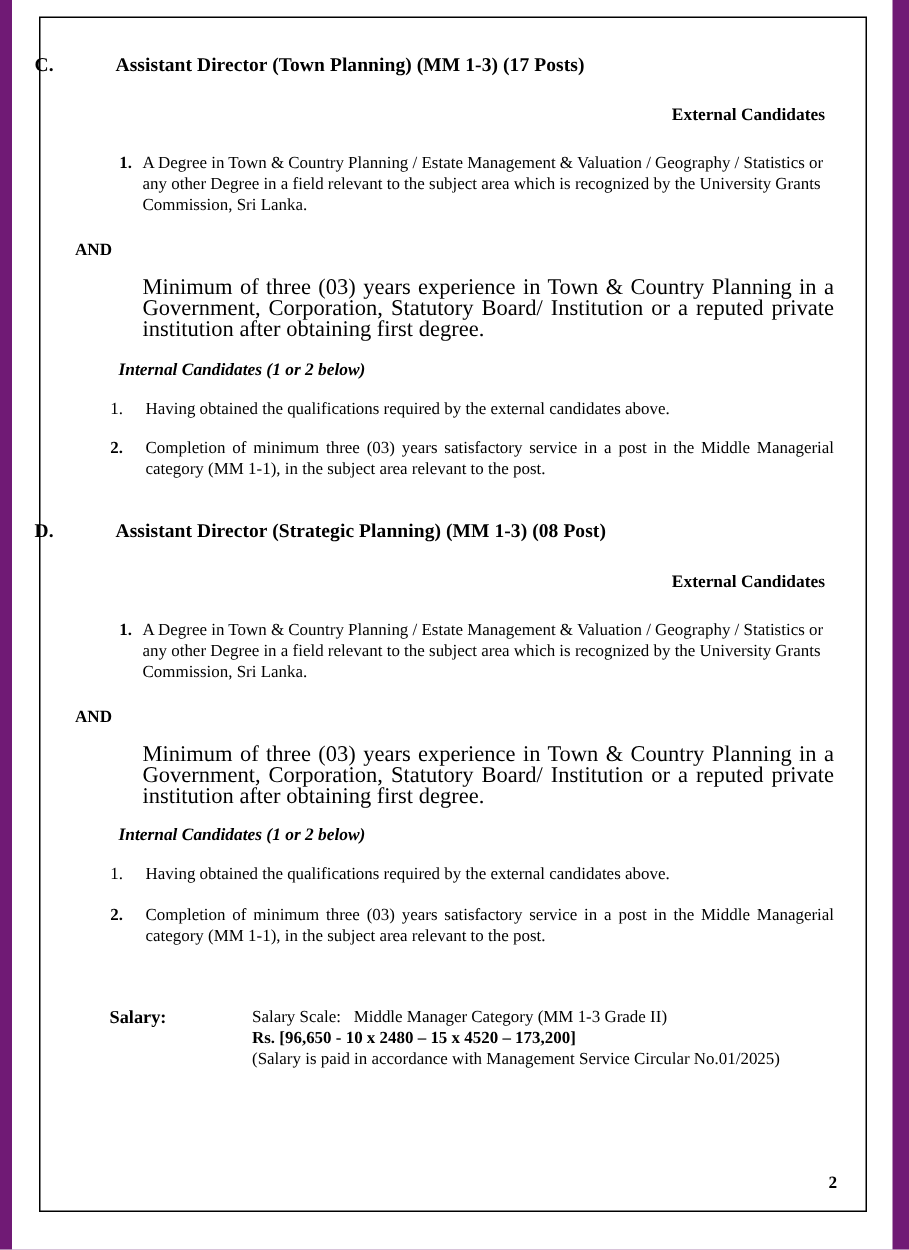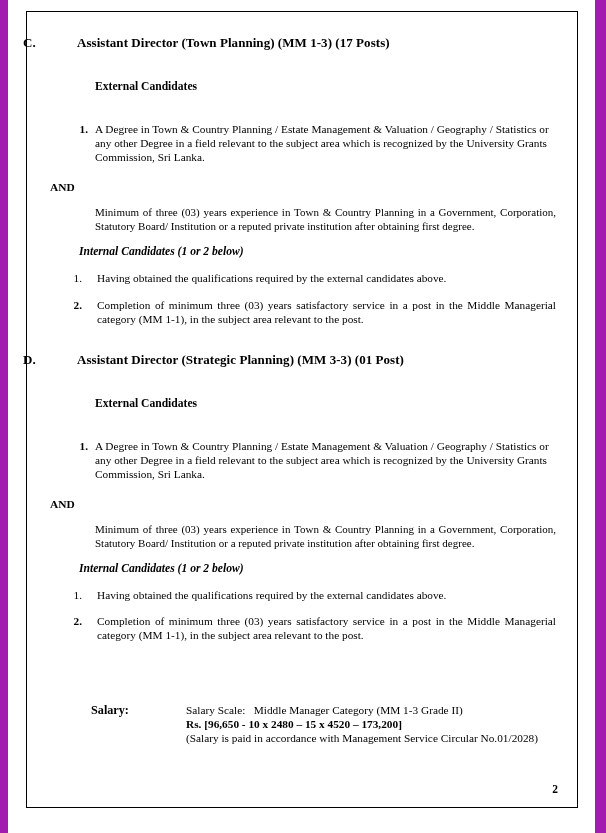--- a/index.html
+++ b/index.html
@@ -10,21 +10,21 @@
     width: 606px; height: 833px;
     background: #e4e4e4;
     font-family: "Liberation Serif", "DejaVu Serif", serif;
     color: #000;
     overflow: hidden;
   }
   #viewer {
     position: absolute;
     left: 0; top: 0;
     width: 606px; height: 833px;
-    background: #a21caf;
+    background: #701a75;
   }
   #paper-gap {
     position: absolute;
     left: 8px; top: 0;
     width: 587px; height: 833px;
     background: #ffffff;
   }
   #page {
     position: absolute;
     left: 26px; top: 11px;
@@ -47,22 +47,23 @@
     padding-left: 27px;
     text-indent: -27px;
     letter-spacing: 0.05px;
   }
   .sect-title .ltr { display: inline-block; width: 27px; }
 
   .cand-head {
     font-weight: bold;
     font-size: 11.6px;
     line-height: 14px;
-    margin: 16px;
+    margin: 6px;
     padding-left: 29px;
+    text-align: right;
   }
 
   ol.num-list {
     list-style: none;
     margin: 0; padding: 0;
   }
   ol.num-list li {
     position: relative;
     font-size: 11.3px;
     line-height: 14.1px;
@@ -83,21 +84,21 @@
   .and-line {
     text-align: left;
     font-weight: bold;
     font-size: 11.4px;
     line-height: 14px;
     margin: 0;
     padding-right: 40px;
   }
 
   .exp-para {
-    font-size: 11px;
+    font-size: 15px;
     line-height: 14.1px;
     text-align: justify;
     margin: 0;
     padding-left: 45px;
   }
 
   .int-head {
     font-weight: bold;
     font-size: 11.6px;
     line-height: 14px;
@@ -122,25 +123,24 @@
   }
   ol.int-list li .marker.b { font-weight: bold; }
   .sp11 { height: 11px; }
   .sp12 { height: 12px; }
   .sp14 { height: 14px; }
   .sp16 { height: 16px; }
   .sp26 { height: 26px; }
 
   
   .salary-block {
-    margin-top: 60px;
+    margin-top: 40px;
     padding-left: 23px;
     display: flex;
     align-items: flex-start;
-    justify-content: center;
   }
   .salary-label {
     font-weight: bold;
     font-size: 12.2px;
     line-height: 15px;
     width: 95px;
     flex: 0 0 95px;
   }
   .salary-body { font-size: 11.3px; line-height: 14.3px; }
   .salary-body .l1 { white-space: pre; }
@@ -203,21 +203,21 @@
           <li style="margin-top:12px">
             <span class="marker b">2.</span>
             <span>Completion of minimum three (03) years satisfactory service in a post in the Middle Managerial category (MM 1-1), in the subject area relevant to the post.</span>
           </li>
         </ol>
       </div>
 
       <div class="sp26"></div>
 
       <div>
-        <p class="sect-title"><span class="ltr">D.</span><span>Assistant Director (Strategic Planning) (MM 3-3) (01 Post)</span></p>
+        <p class="sect-title"><span class="ltr">D.</span><span>Assistant Director (Strategic Planning) (MM 1-3) (08 Post)</span></p>
 
         <div class="sp14"></div>
 
         <p class="cand-head">External Candidates</p>
 
         <div class="sp12"></div>
 
         <ol class="num-list">
           <li>
             <span class="marker b">1.</span>
@@ -249,21 +249,21 @@
             <span>Completion of minimum three (03) years satisfactory service in a post in the Middle Managerial category (MM 1-1), in the subject area relevant to the post.</span>
           </li>
         </ol>
       </div>
 
       <div class="salary-block">
         <div class="salary-label">Salary:</div>
         <div class="salary-body">
           <div class="l1">Salary Scale:   Middle Manager Category (MM 1-3 Grade II)</div>
           <div class="l2">Rs. [96,650 - 10 x 2480 – 15 x 4520 – 173,200]</div>
-          <div class="l3">(Salary is paid in accordance with Management Service Circular No.01/2028)</div>
+          <div class="l3">(Salary is paid in accordance with Management Service Circular No.01/2025)</div>
         </div>
       </div>
 
     </div>
 
     <div id="pagenum">2</div>
   </div>
 </div>
 
 </body></html>

